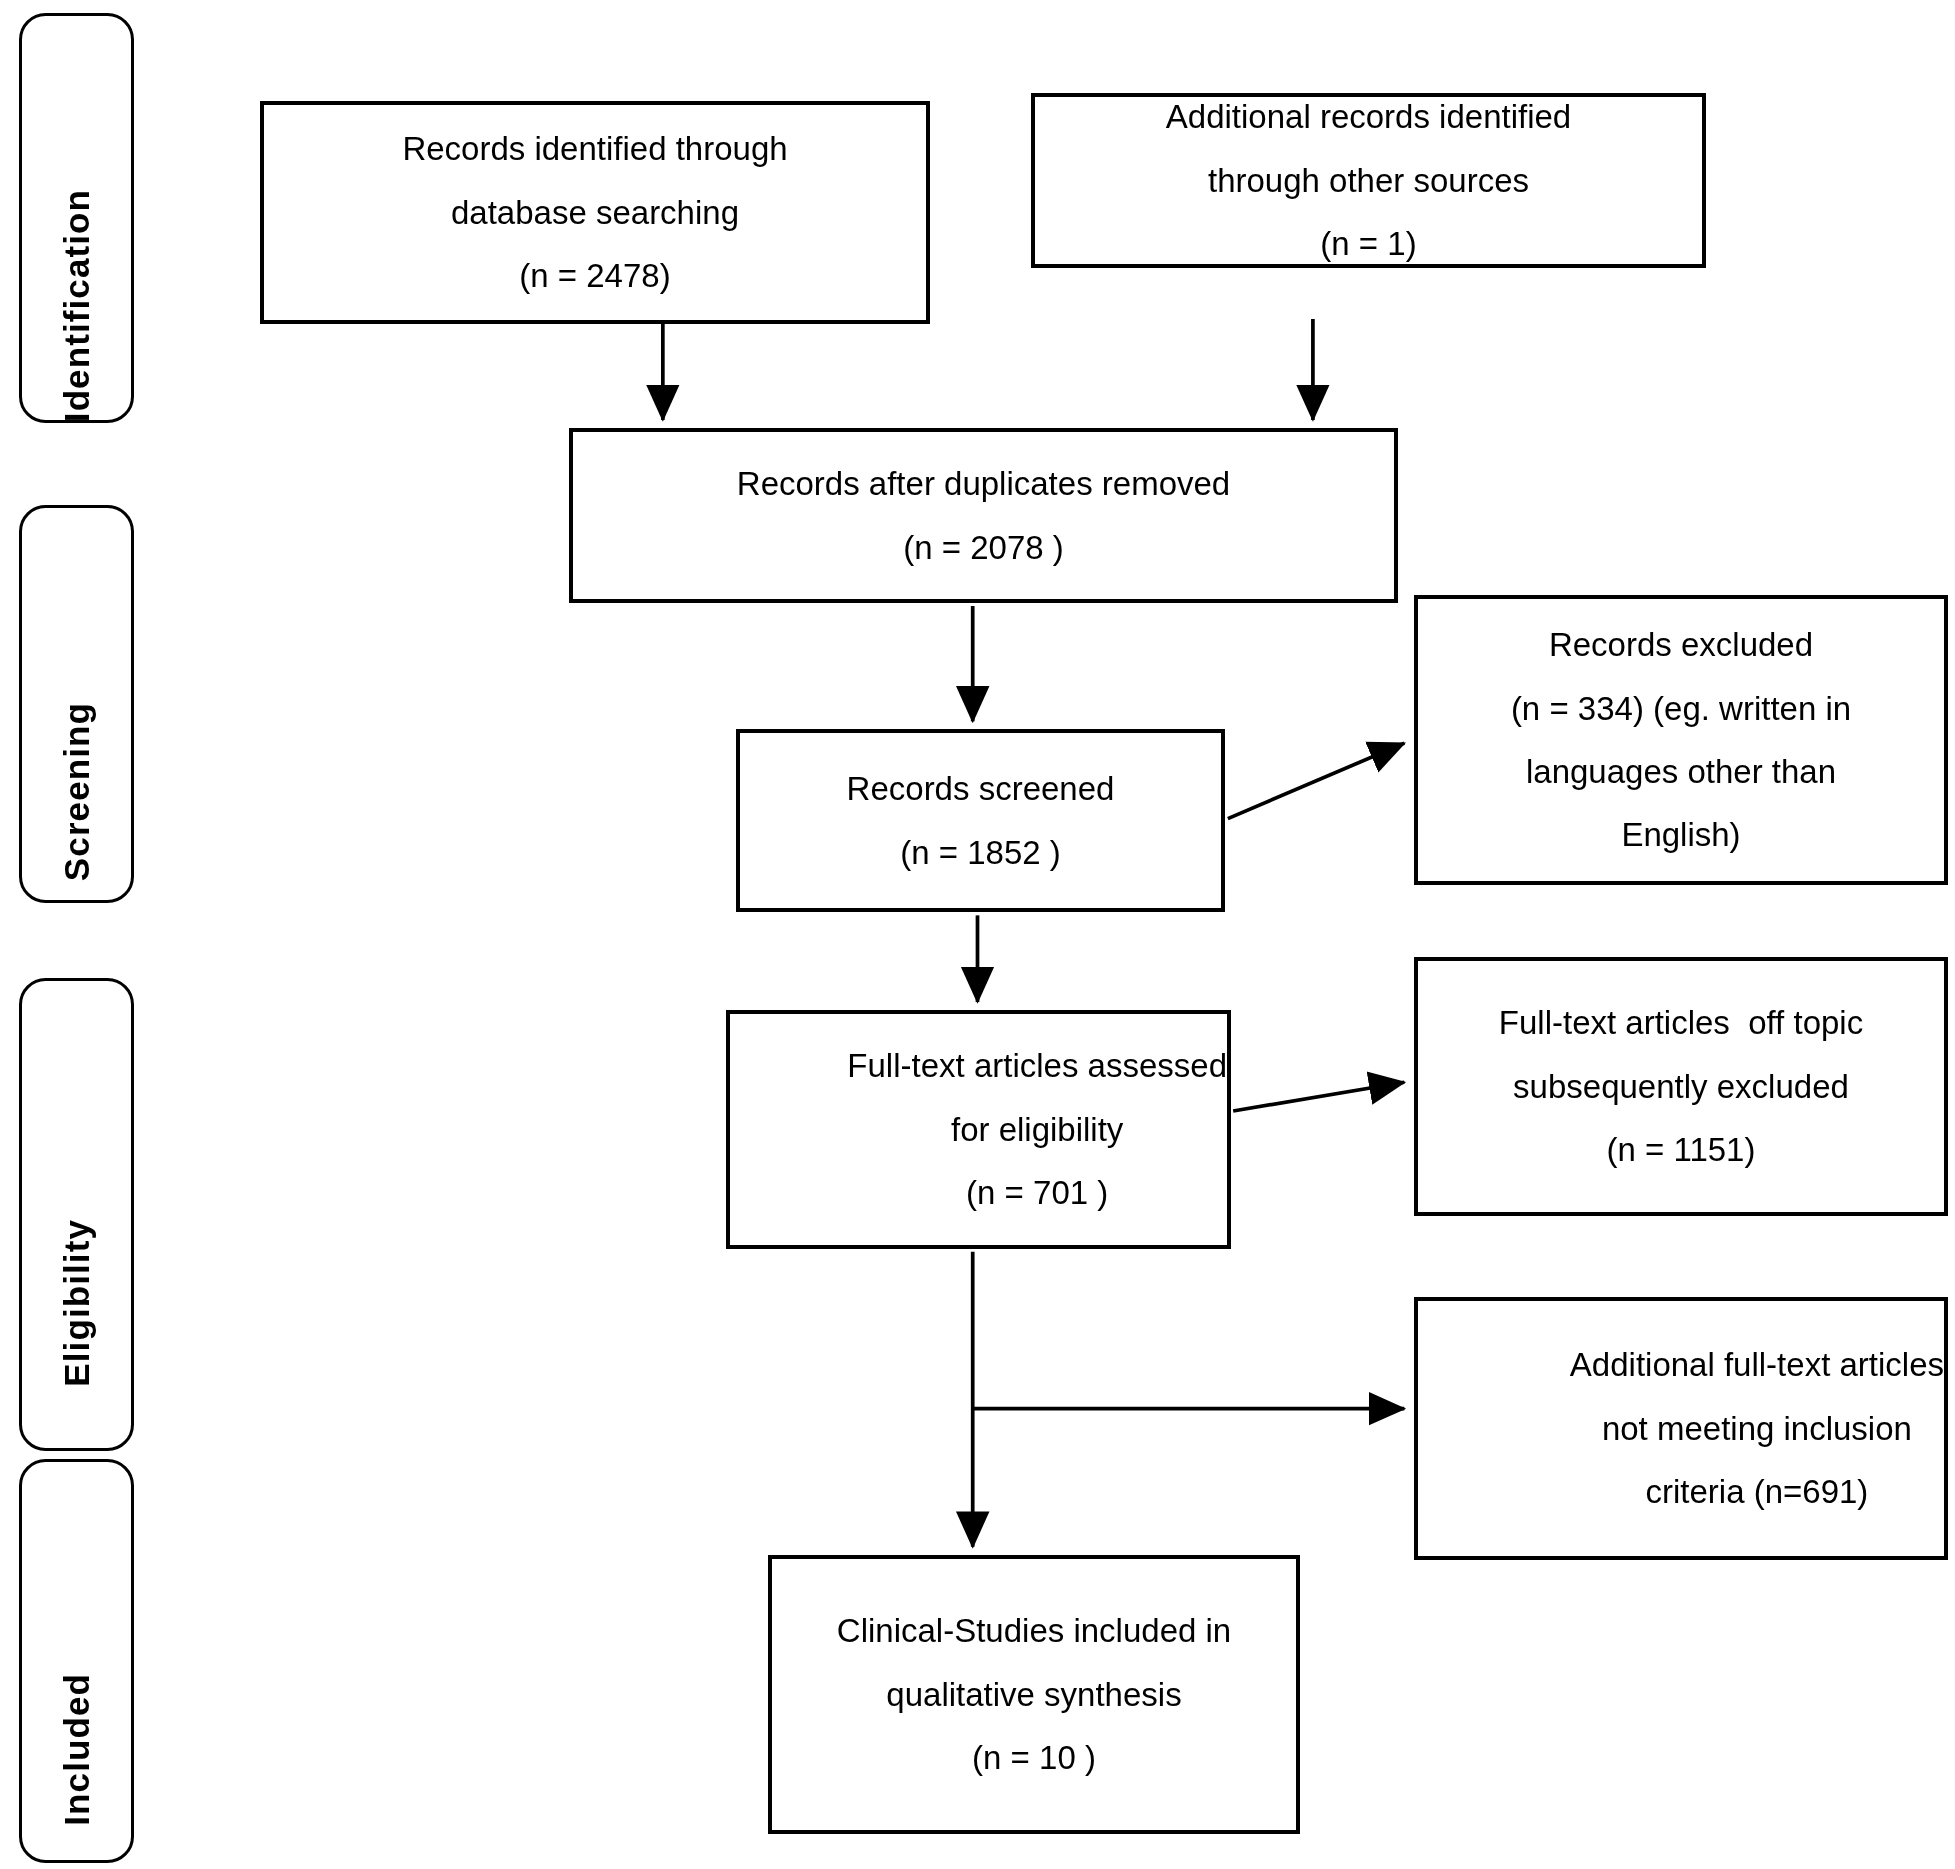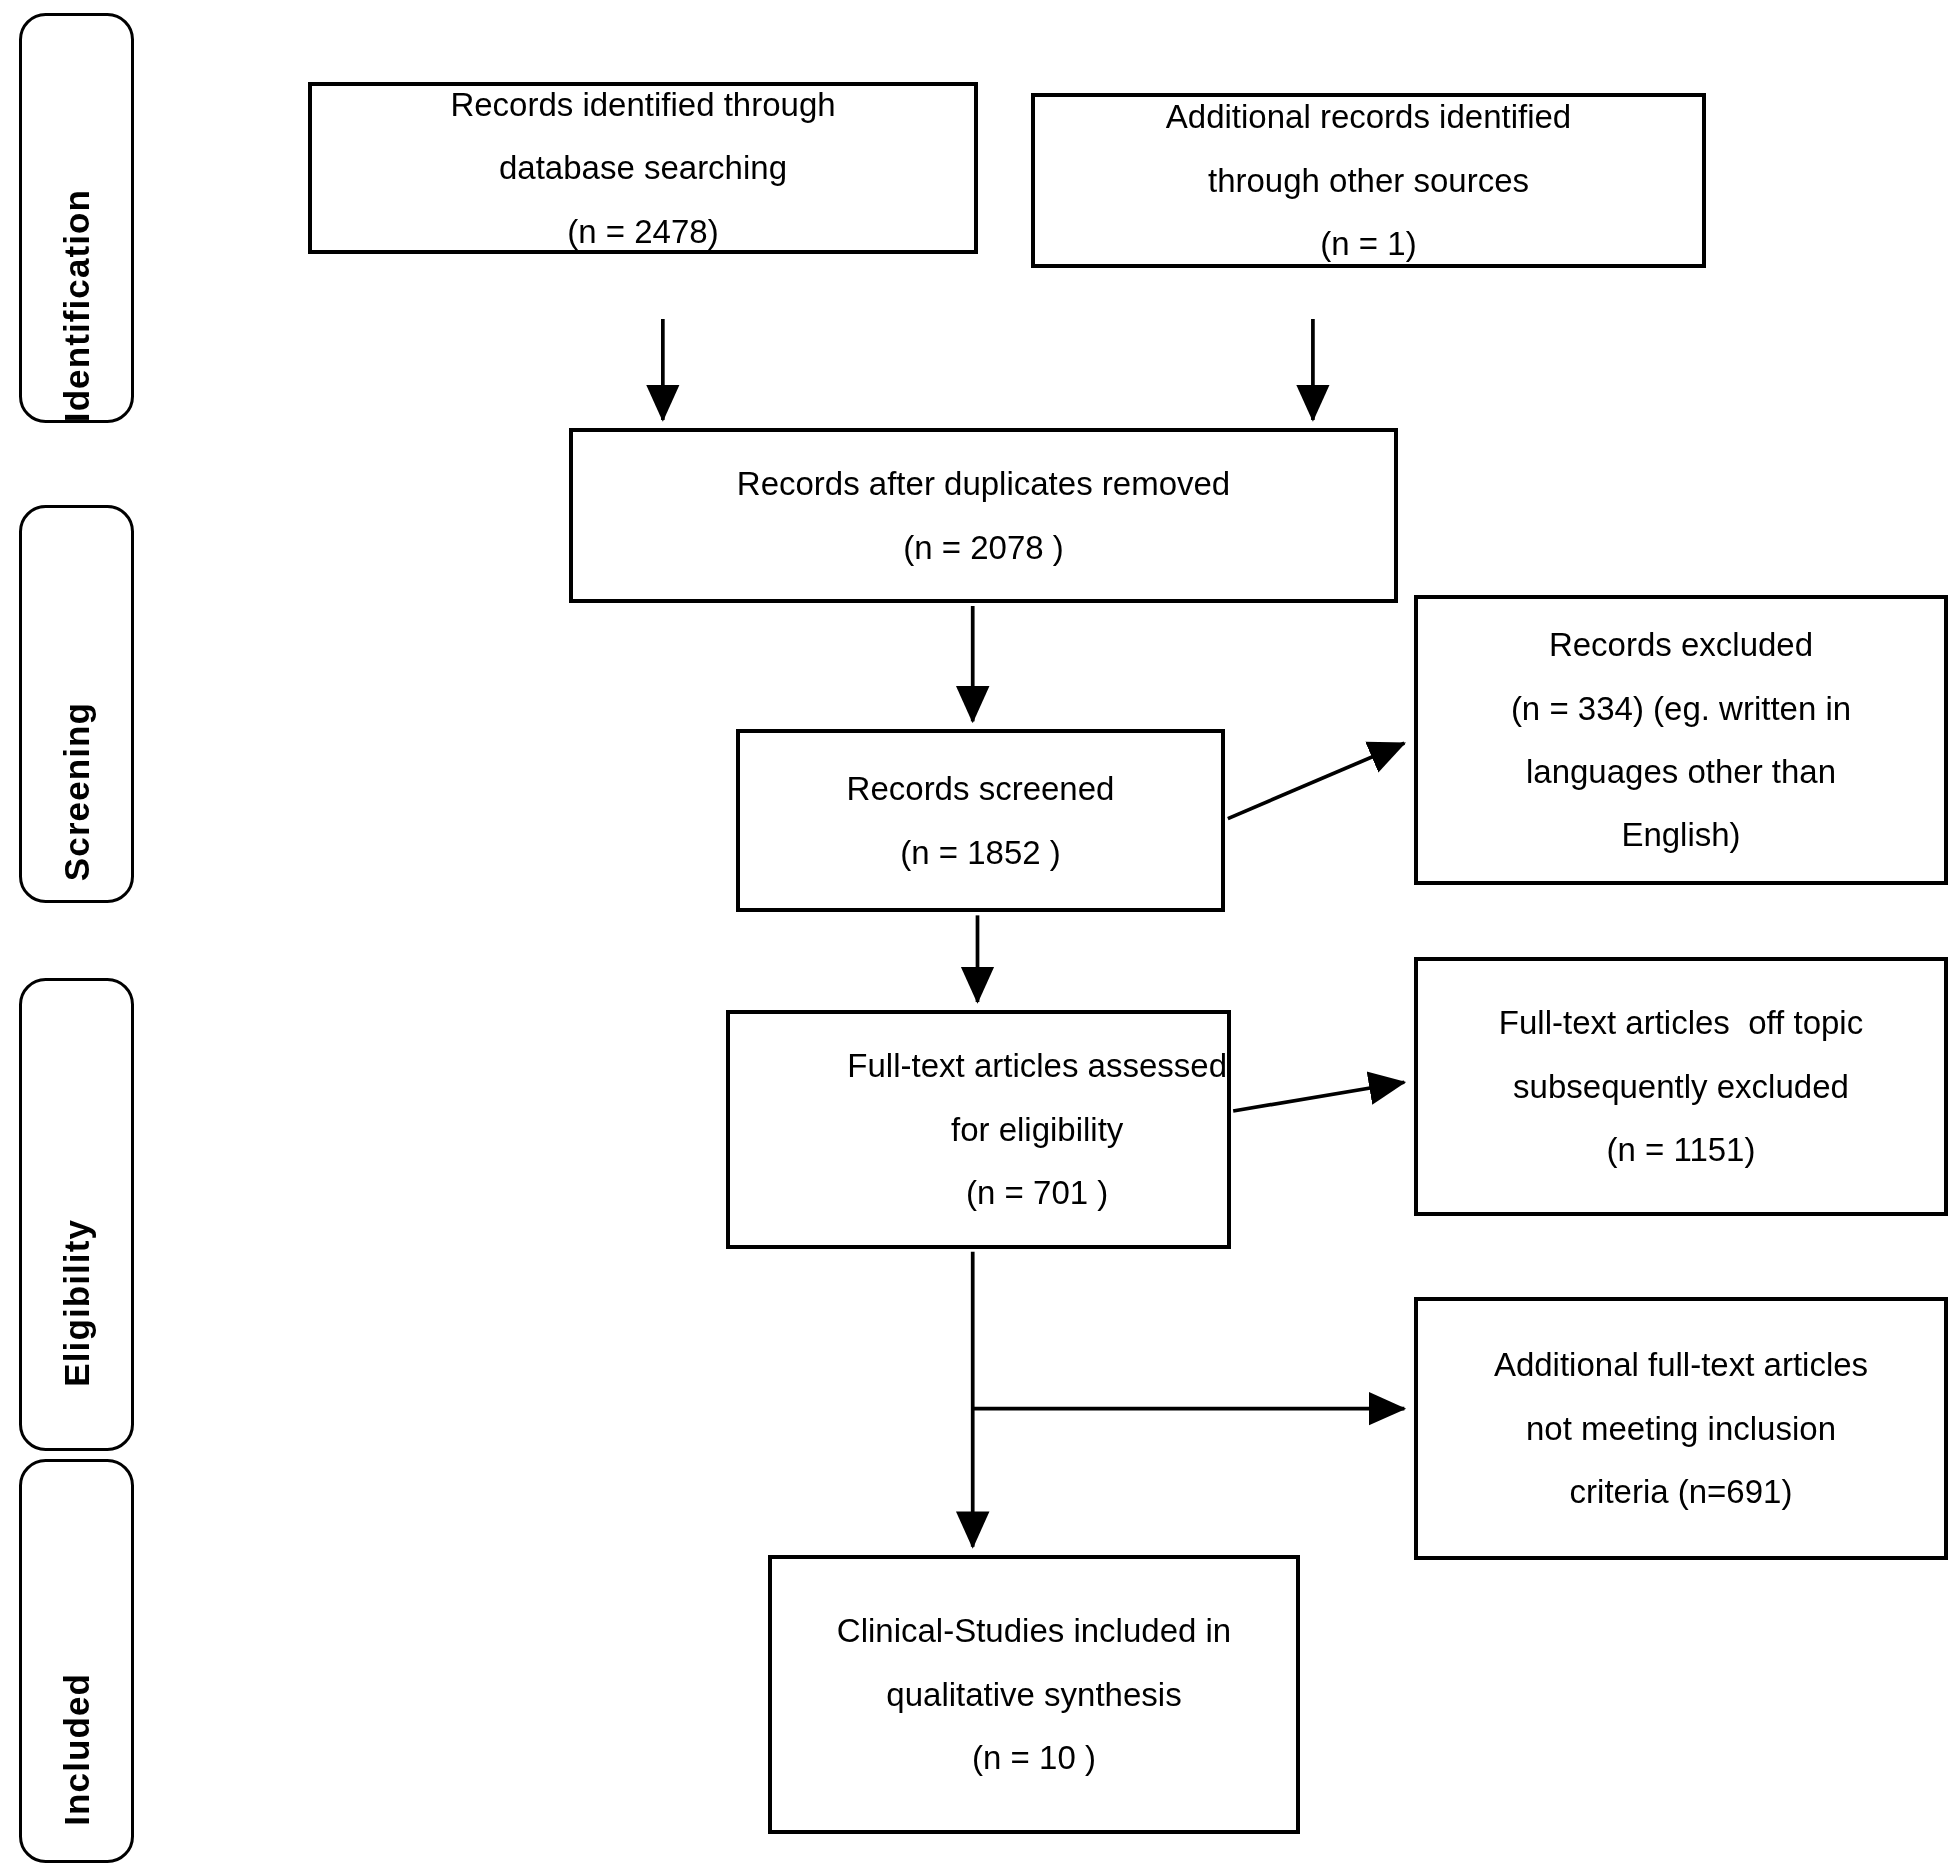--- a/index.html
+++ b/index.html
@@ -37,28 +37,28 @@
     text-align: center;
     z-index: 2;
     box-sizing: border-box;
   }
   .fbox .txt {
     white-space: pre-wrap;
     font-size: 33px;
     line-height: 1.92;
     color: #000000;
   }
-  #box-identified { left: 260px;  top: 82px;  width: 670px; height: 172px; margin-left: 48px; }
+  #box-identified { left: 260px;  top: 101px;  width: 670px; height: 223px; }
   #box-additional { left: 1031px; top: 93px;  width: 675px; height: 175px; }
   #box-duplicates { left: 569px; top: 428px;  width: 829px; height: 175px; }
   #box-screened   { left: 736px; top: 729px; width: 489px;  height: 183px; }
   #box-excluded   { left: 1414px; top: 595px; width: 534px; height: 290px; }
   #box-fulltext   { left: 726px; top: 1010px; width: 505px;  height: 239px; justify-content: flex-end; }
   #box-offtopic   { left: 1414px; top: 957px; width: 534px; height: 259px; }
-  #box-criteria   { left: 1414px; top: 1297px; width: 534px; height: 263px; }
+  #box-criteria   { left: 1414px; top: 1297px; width: 534px; height: 263px; justify-content: flex-end; }
   #box-clinical   { left: 768px; top: 1555px; width: 532px; height: 279px; }
 
   
   .stage {
     position: absolute;
     border: 3.2px solid #000000;
     border-radius: 26.6px;
     background: #ffffff;
     display: flex;
     align-items: center;

